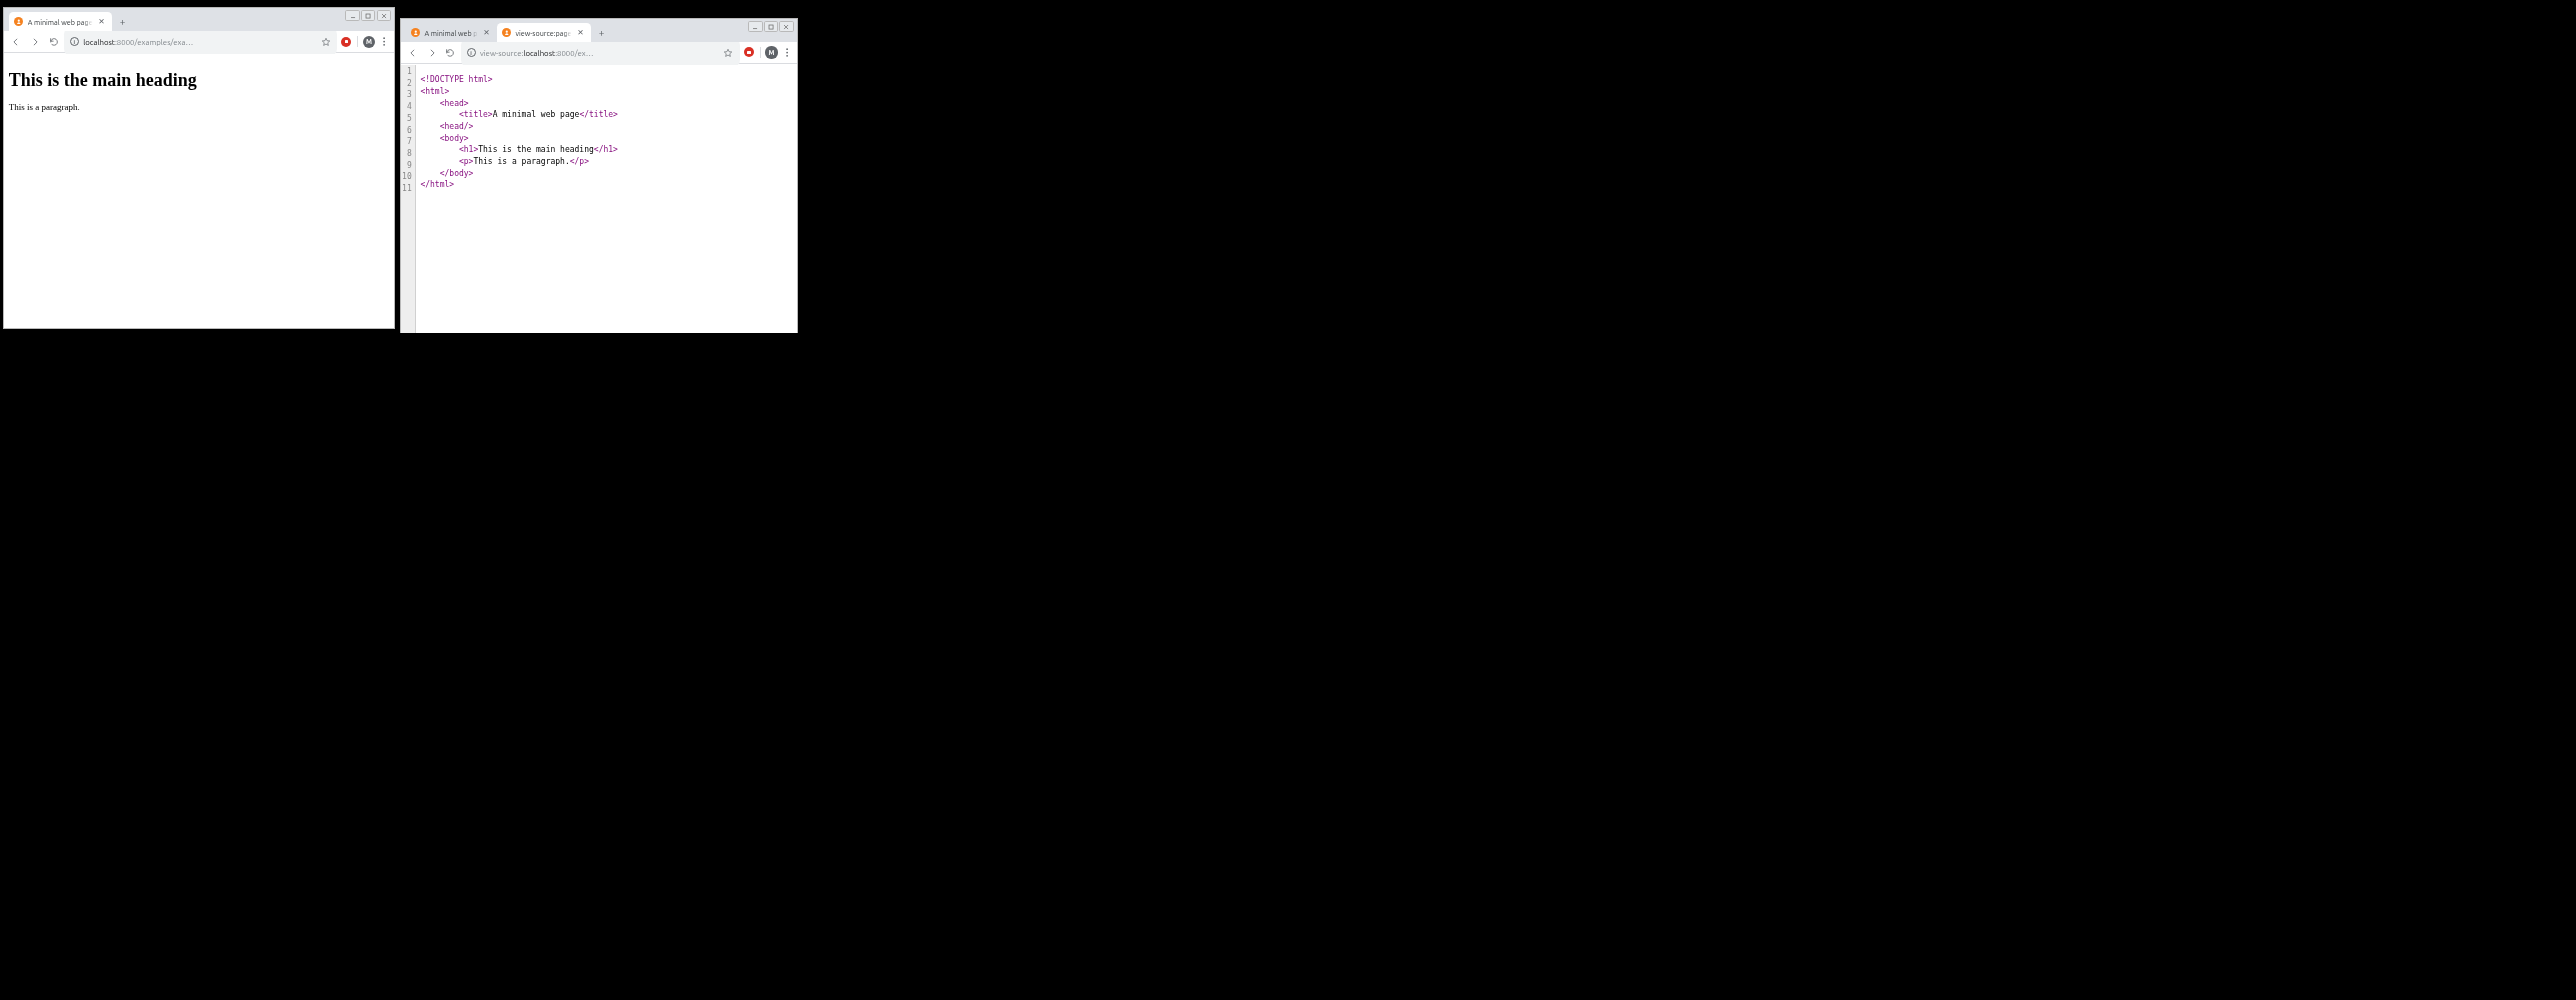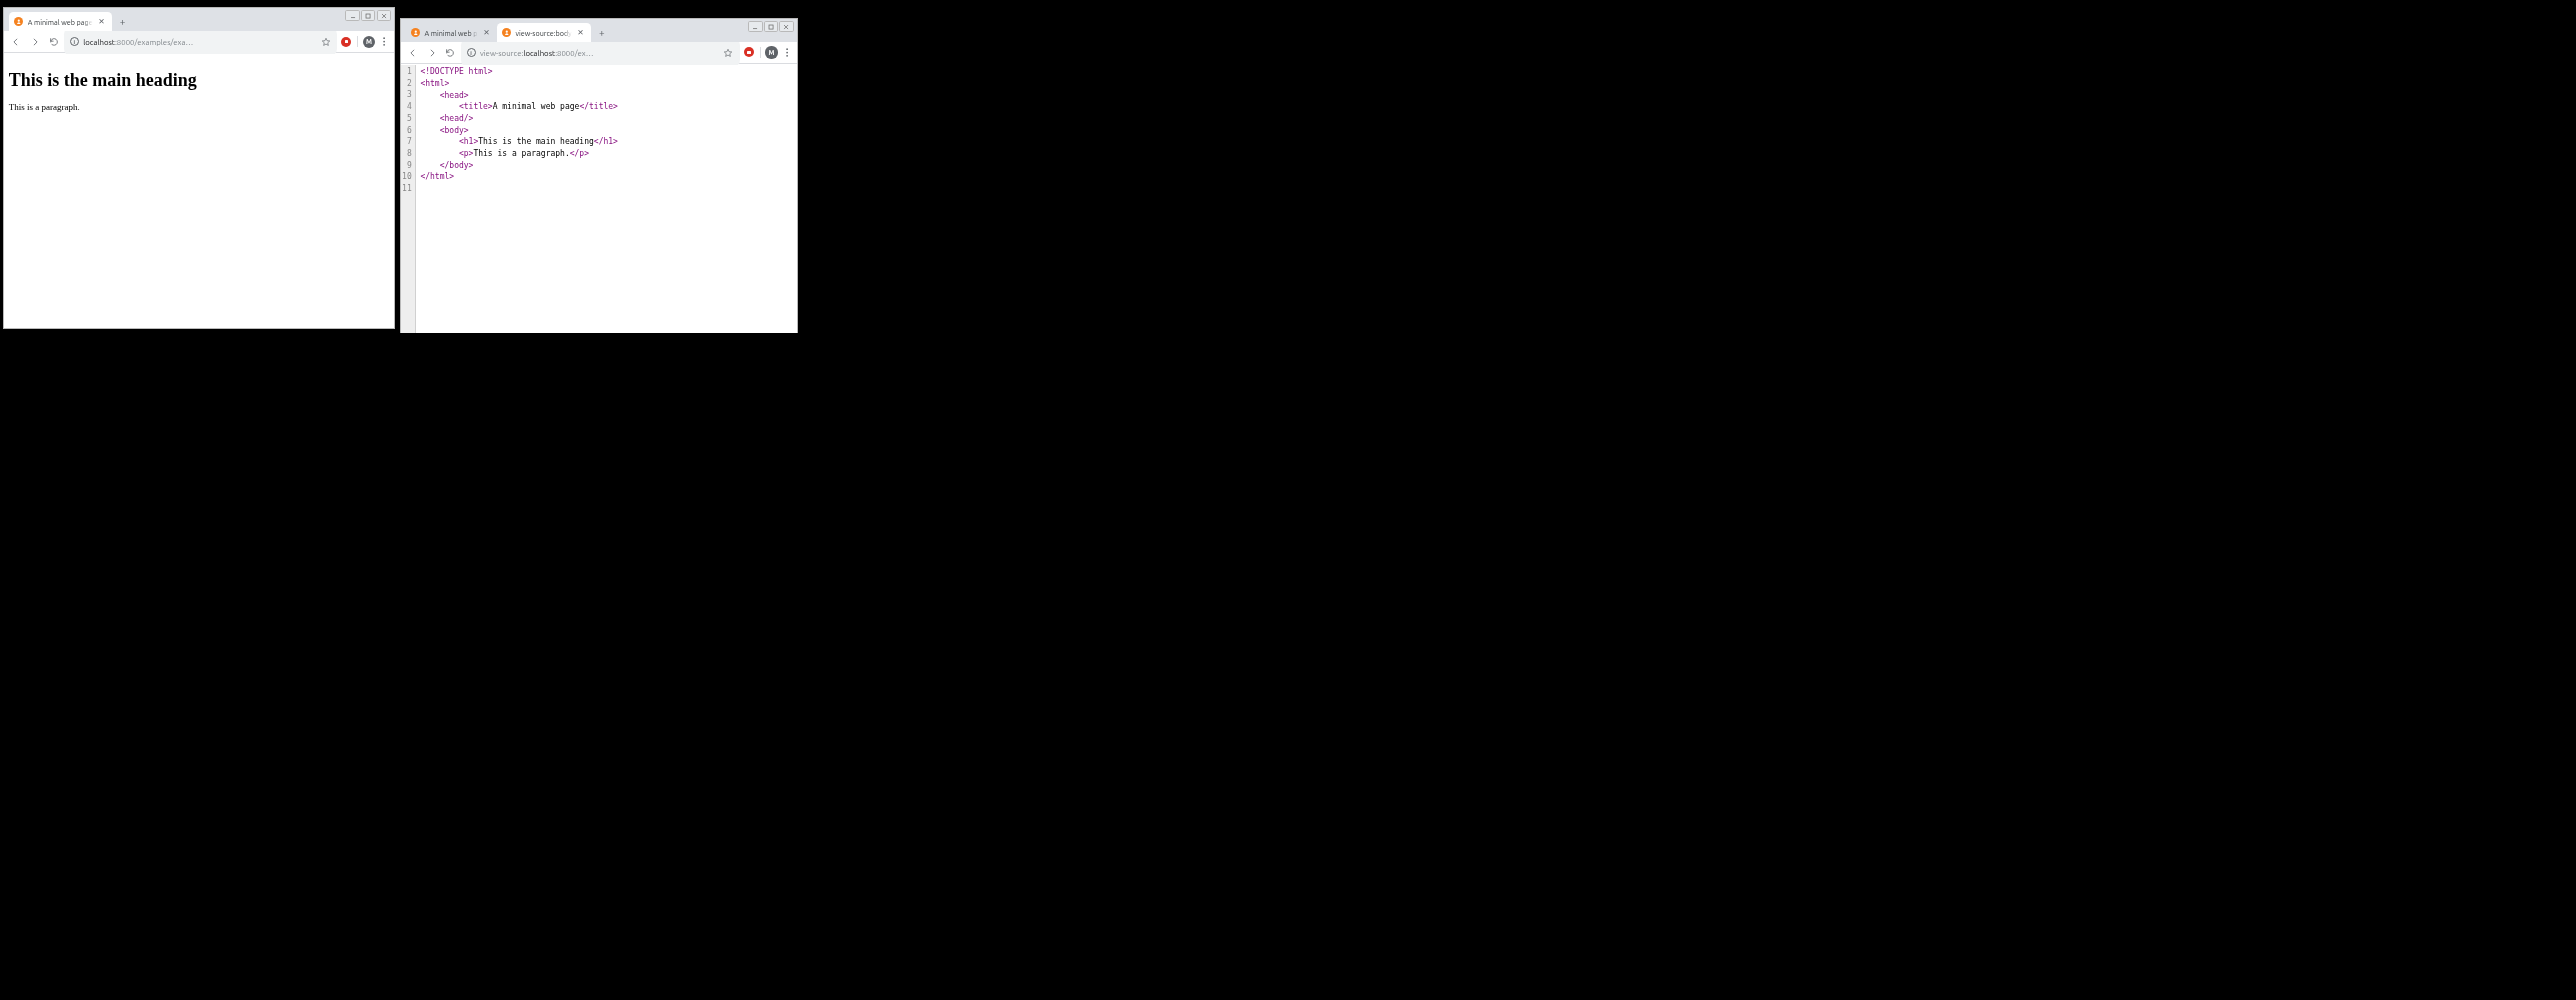--- a/index.html
+++ b/index.html
@@ -162,21 +162,21 @@
     font-size: 8px; line-height: 11.7px;
   }
   .gutter {
     background:#eeeeee; color:#888; text-align:right;
     padding: 1.1px 3.3px 1.1px 1.1px;
     border-right:0.6px solid #d0d0d0;
     user-select:none;
     min-width: 14.5px;
   }
   .gutter div { height:11.7px; }
-  .code { padding: 1.1px 4.4px; white-space: pre; color:#000; }
+  .code { padding: 1.1px 4.4px; white-space: pre; color:#000;margin-top:8px; }
   .code .tag { color: #881280; }
   .code .txt { color: #000; }
 
 </style>
 </head>
 <body>
 
 <div class="stage">
 
   <div class="win win-left">
@@ -276,21 +276,21 @@
         <span class="tab-title">A minimal web p</span>
         <span class="tab-close">✕</span>
       </div>
       <div class="tab active" style="max-width:111px">
         <span class="favicon">
           <svg viewBox="0 0 10 10">
               <circle cx="5" cy="3" r="2"></circle>
               <path d="M2 9c0-1.6 1.3-3 3-3s3 1.4 3 3z"></path>
             </svg>
         </span>
-        <span class="tab-title">view-source:body</span>
+        <span class="tab-title">view-source:page</span>
         <span class="tab-close">✕</span>
       </div>
       <div class="newtab">+</div>
       <div class="win-ctrls">
         <div class="win-ctrl">
             <svg viewBox="0 0 12 12">
               <line x1="2" y1="9" x2="10" y2="9"></line>
             </svg>
           </div>
         <div class="win-ctrl">

